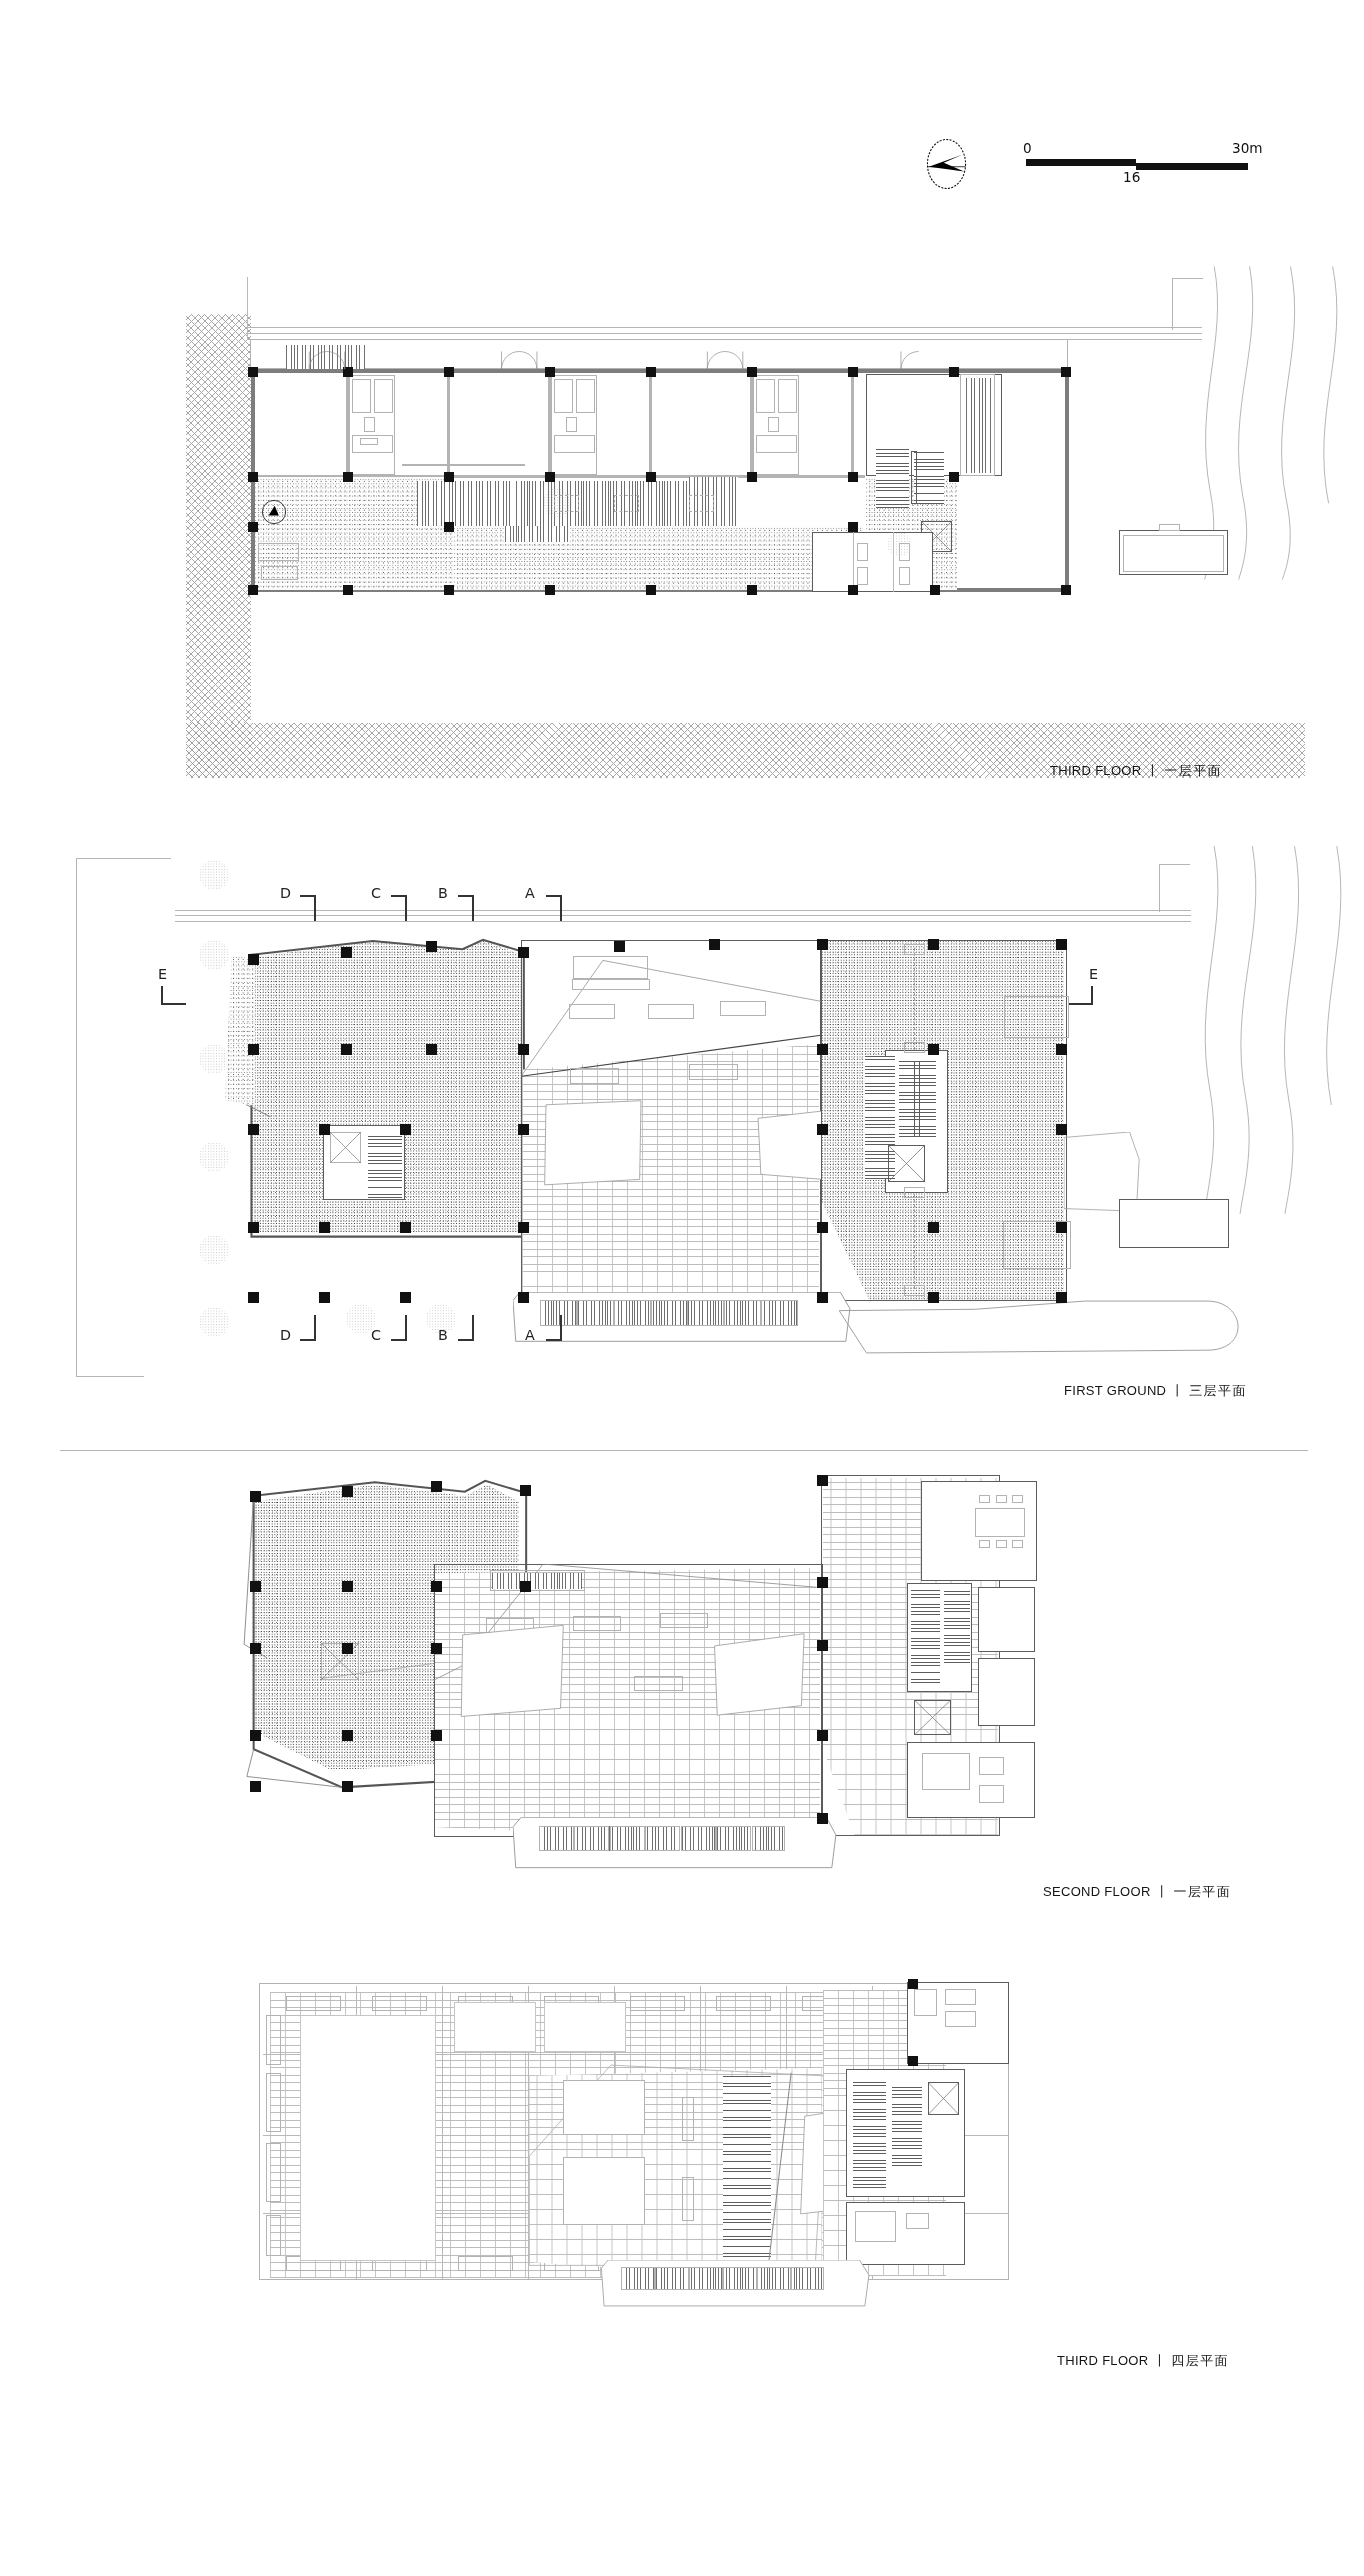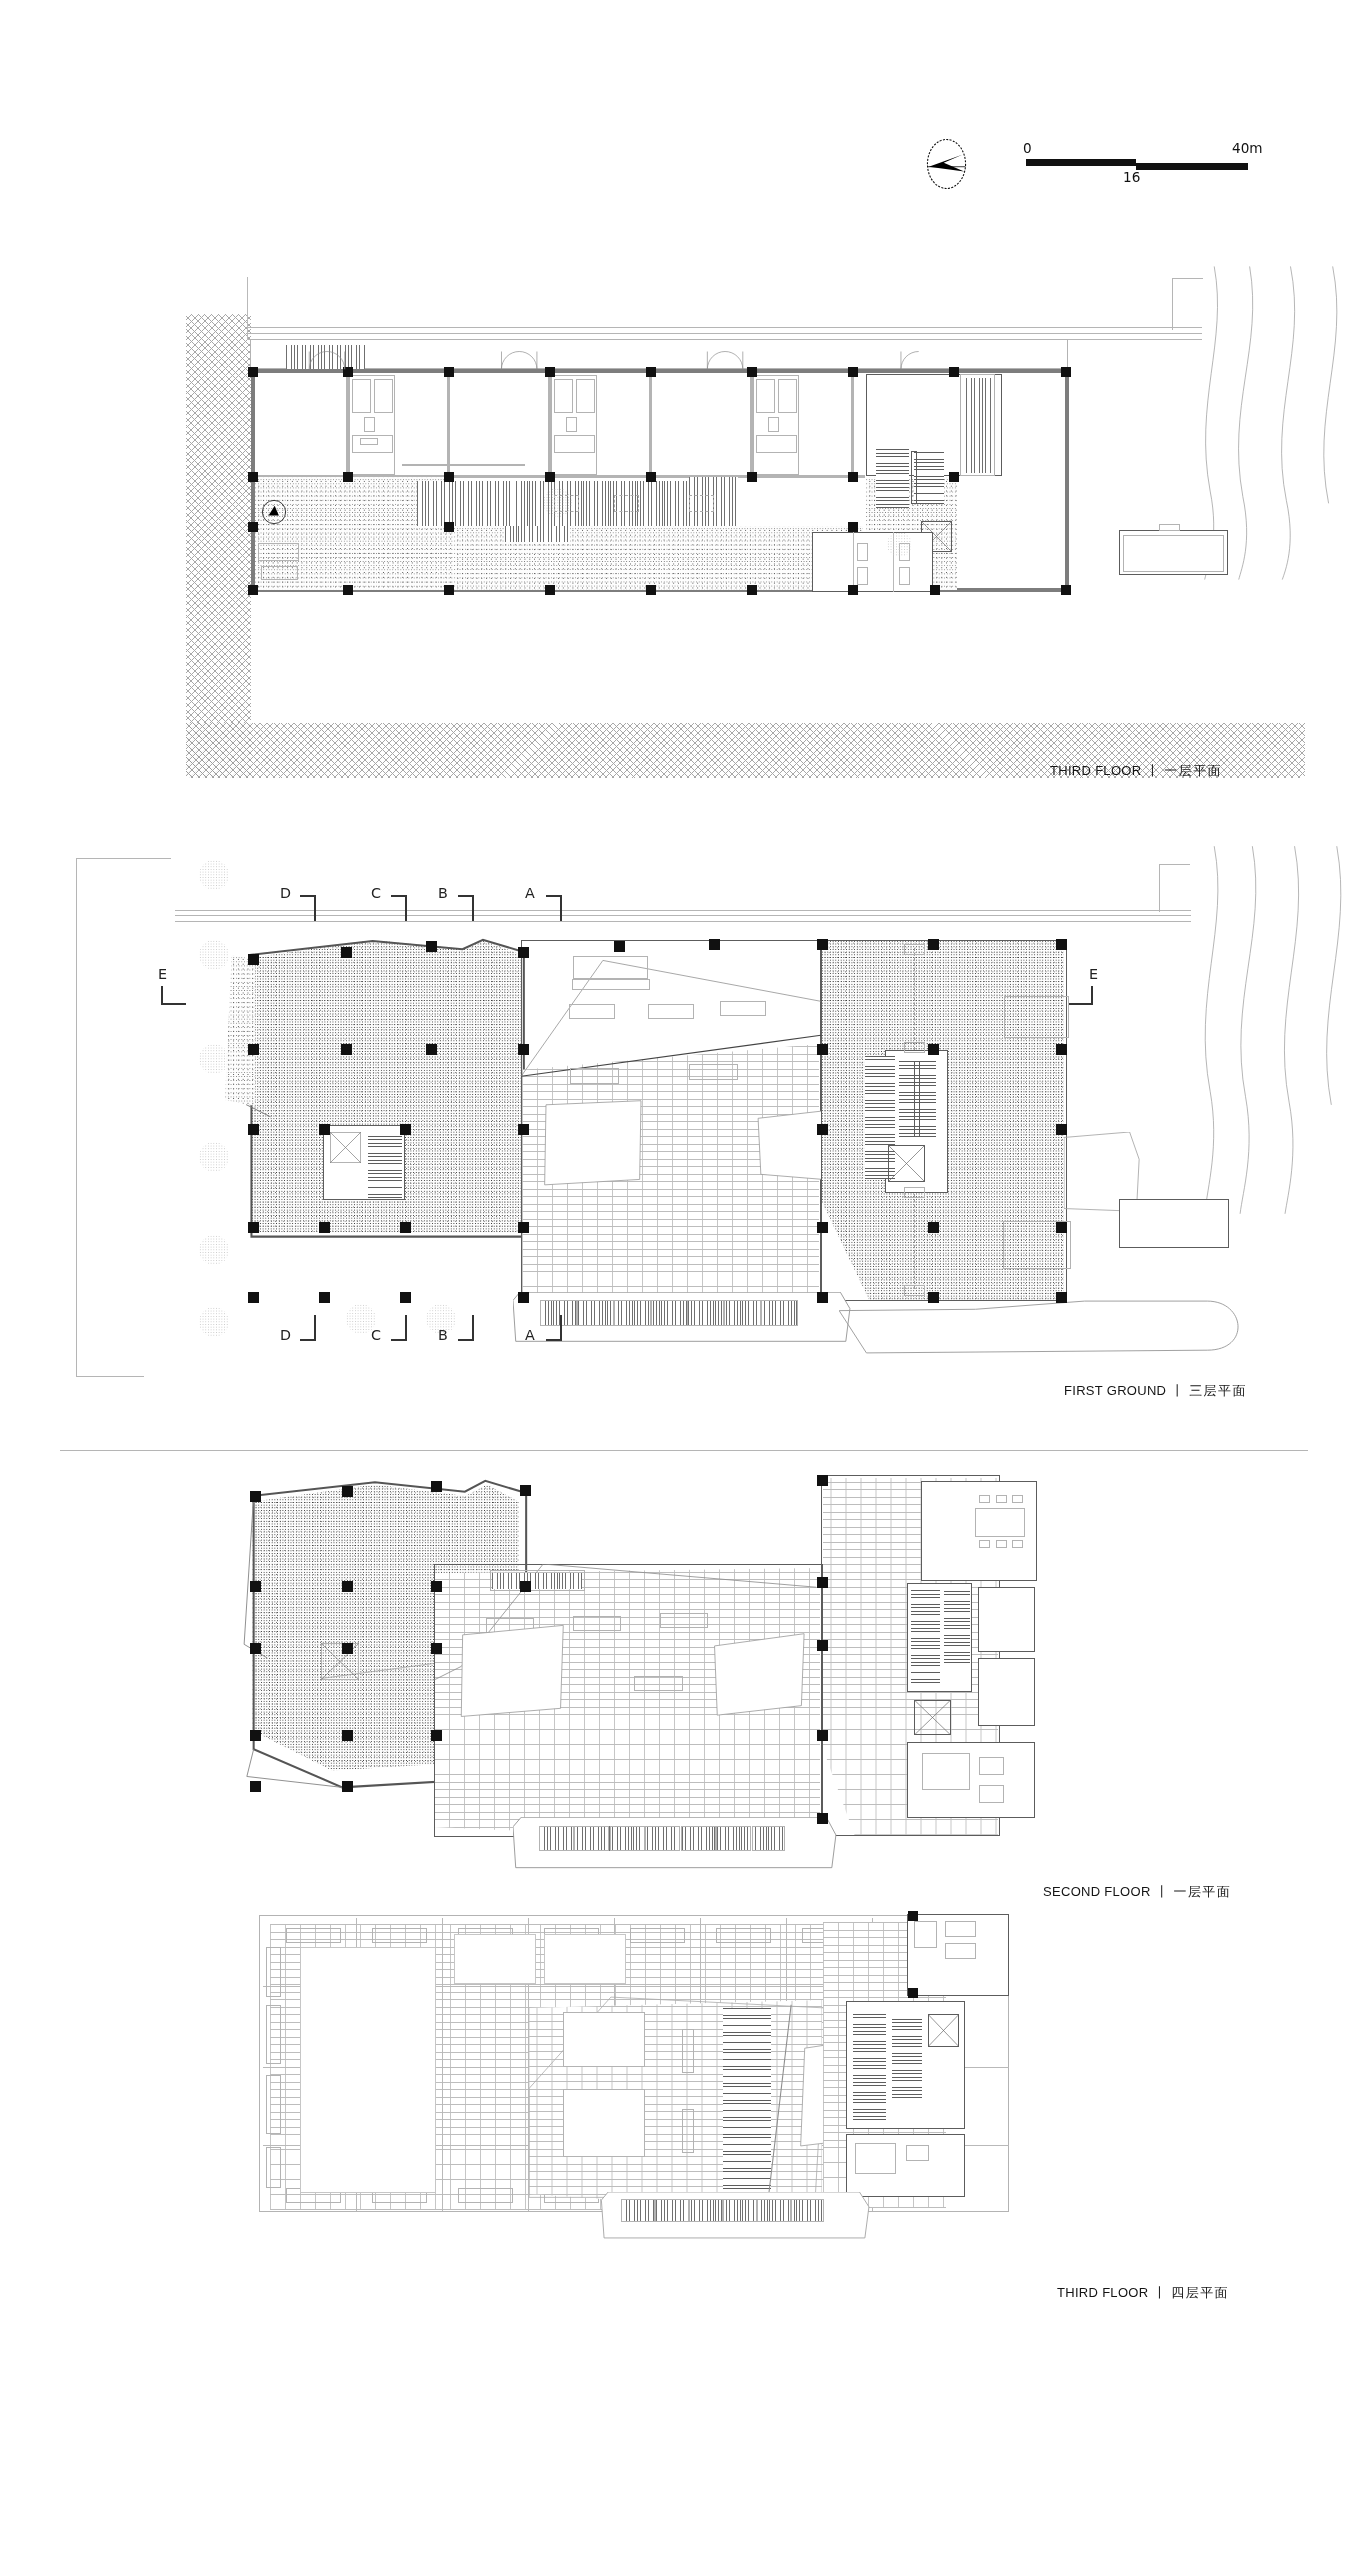--- a/index.html
+++ b/index.html
@@ -116,21 +116,21 @@
   <svg width="49" height="60" viewBox="0 0 72 88">
     <ellipse cx="36" cy="44" rx="28" ry="36" fill="none" stroke="#111" stroke-width="1.6" stroke-dasharray="3 2"></ellipse>
     <line x1="8" y1="48" x2="64" y2="48" stroke="#111" stroke-width="1.2"></line>
     <path d="M10 48 L60 30 L32 42 L62 55 Z" fill="#000"></path>
   </svg>
 </div>
 
 <div class="scalebar">
   <div class="sb-lab" style="left:0px;top:0px;">0</div>
   <div class="sb-lab" style="left:100px;top:29px;">16</div>
-  <div class="sb-lab" style="left:209px;top:0px;">40m</div>
+  <div class="sb-lab" style="left:209px;top:0px;">30m</div>
   <div class="sb-seg" style="left:2.7px;top:19px;width:110px;height:6.8px;"></div>
   <div class="sb-seg" style="left:113px;top:23px;width:112px;height:6.8px;"></div>
 </div>
 
 <div class="plan-wrap" id="plan-ground" style="left:0px;top:259px;width:1364px;height:532px;">
 
   <div class="tex pave abs" style="left:186px;top:55px;width:65px;height:464px;"></div>
 
   <div class="tex pave abs" style="left:186px;top:464px;width:1119px;height:55px;"></div>
 
@@ -600,21 +600,21 @@
   <div class="col abs" style="left:817px;top:270px;width:11px;height:11px;"></div>
   <div class="col abs" style="left:250px;top:321px;width:11px;height:11px;"></div>
   <div class="col abs" style="left:342px;top:321px;width:11px;height:11px;"></div>
   <div class="col abs" style="left:817px;top:353px;width:11px;height:11px;"></div>
 
   <div class="cap" style="left:1043px;top:423px;">
     <span>SECOND FLOOR</span><span class="sep">丨</span><span class="cn">一层平面</span>
   </div>
 </div>
 
-<div class="plan-wrap" id="plan-third" style="left:0px;top:1884px;width:1330px;height:477px;">
+<div class="plan-wrap" id="plan-third" style="left:0px;top:1952px;width:1330px;height:477px;">
 
   <div class="outline-l abs" style="left:259px;top:31px;width:750px;height:297px;background:#fff;"></div>
 
   <div class="tex brick abs" style="left:270px;top:40px;width:573px;height:286px;"></div>
 
   <div class="line-l abs" style="left:356px;top:34px;width:0.7px;height:293px;"></div>
   <div class="line-l abs" style="left:442px;top:34px;width:0.7px;height:293px;"></div>
   <div class="line-l abs" style="left:528px;top:34px;width:0.7px;height:293px;"></div>
   <div class="line-l abs" style="left:614px;top:34px;width:0.7px;height:293px;"></div>
   <div class="line-l abs" style="left:700px;top:34px;width:0.7px;height:293px;"></div>

